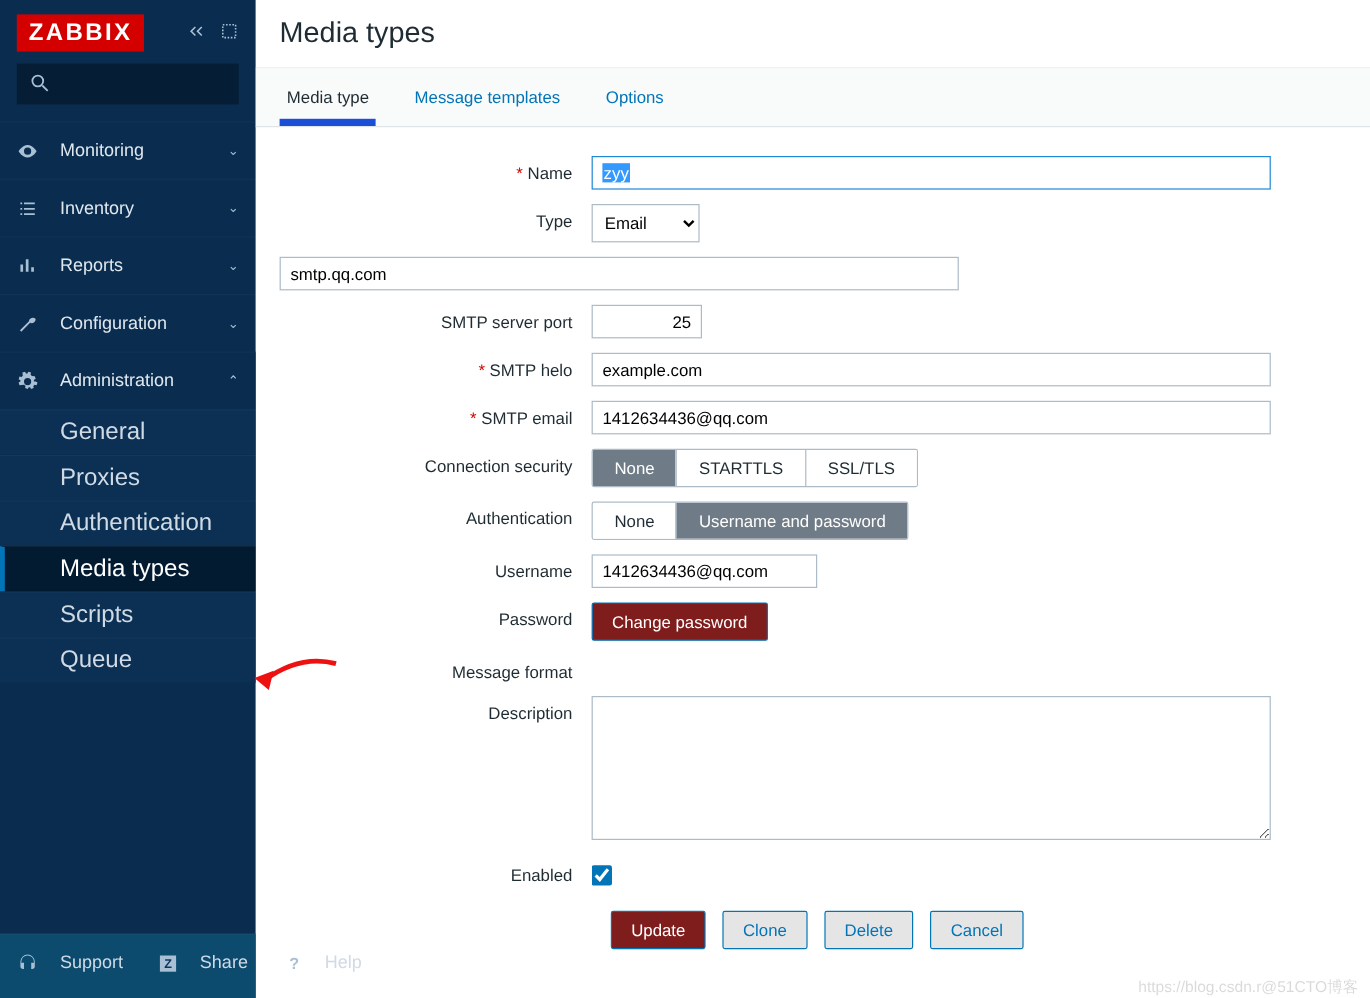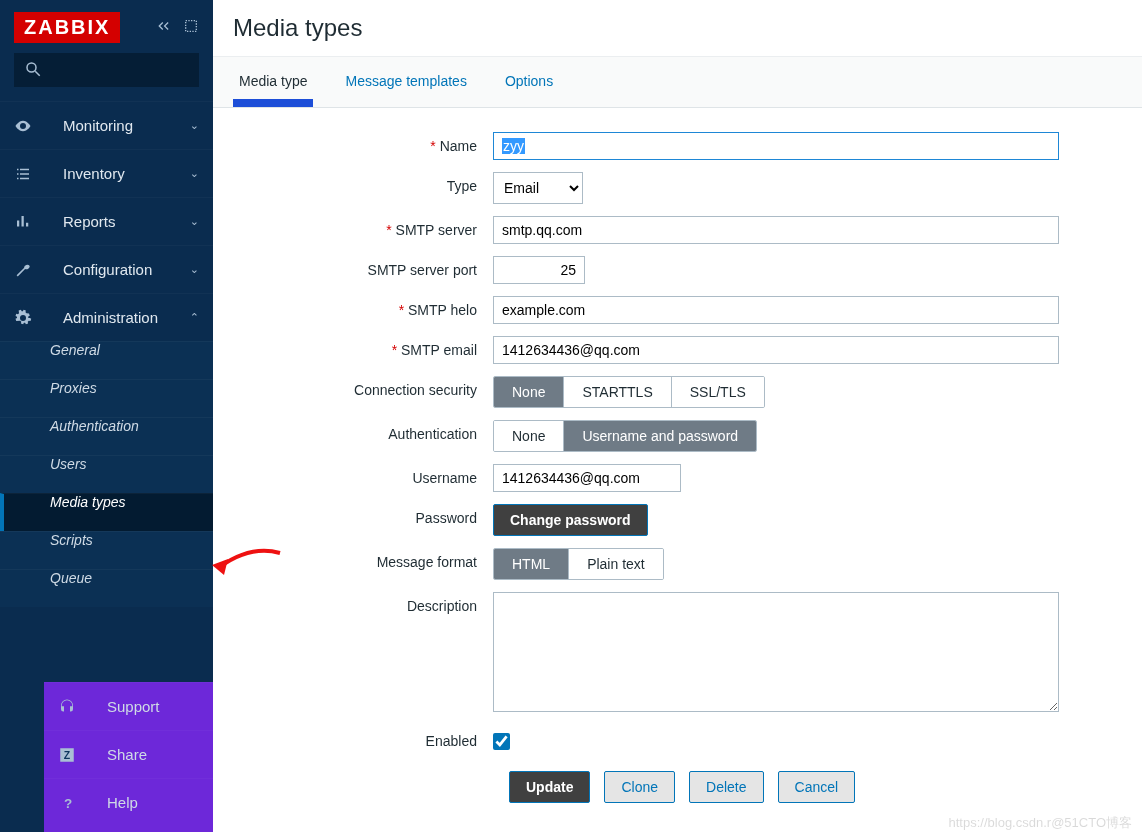--- a/index.html
+++ b/index.html
@@ -9,67 +9,67 @@
 
 .sidebar { width: 213px; background:#0a2c4f; color:#e0e8ef; display:flex; flex-direction:column; flex-shrink:0; }
 .side-top { display:flex; align-items:center; padding:12px 14px 10px 14px; }
 .logo { background:#d40000; color:#fff; font-weight:bold; letter-spacing:2px; font-size:20px; padding:4px 10px; user-select:none; }
 .top-icons { margin-left:auto; display:flex; gap:12px; color:#a9bfd4; }
 .top-icons svg { width:16px; height:16px; }
 .search-wrap { padding:0 14px 14px 14px; }
 .search-box { height:34px; background:#051e36; border:none; display:flex; align-items:center; padding:0 10px; }
 .search-box svg { width:18px; height:18px; margin-left:auto; }
 .nav { display:flex; flex-direction:column; }
-.nav-item { display:flex; align-items:center; height:48px; padding:0 14px; color:#e0e8ef; cursor:pointer; border-top:1px solid rgba(255,255,255,0.03);gap:13px; }
+.nav-item { display:flex; align-items:center; height:48px; padding:0 14px; color:#e0e8ef; cursor:pointer; border-top:1px solid rgba(255,255,255,0.03); }
 .nav-item .nav-icon { width:22px; display:flex; }
 .nav-item .nav-icon svg { width:18px; height:18px; fill:#a9bfd4; }
 .nav-item .nav-label { margin-left:14px; font-size:15px; }
 .nav-item .chev { margin-left:auto; font-size:11px; color:#a9bfd4; }
 .nav-item.expanded { background:#0a2c4f; }
 .nav-item.gear .nav-icon svg { }
 
 .sub { display:flex; flex-direction:column; }
-.sub-item { height:38px; display:flex; align-items:flex-start; padding-left:50px; color:#cfdae5; font-size:14px; cursor:pointer; border-top:1px solid rgba(255,255,255,0.04); background:#0a2c4f;font-style:italic; }
+.sub-item { height:38px; display:flex; align-items:center; padding-left:50px; color:#cfdae5; font-size:20px; cursor:pointer; border-top:1px solid rgba(255,255,255,0.04); background:#0a2c4f; }
 .sub-item.dim { background:#0b3054; }
 .sub-item.active { background:#031b31; color:#fff; border-left:4px solid #0275b8; padding-left:46px; }
 
-.side-bottom { margin-top:auto; display:flex; flex-direction:column; padding-bottom:6px; background:#6d28d9;margin-left:44px; }
+.side-bottom { margin-top:auto; display:flex; flex-direction:row; padding-bottom:6px; background:#0c4a6e; }
 .side-bottom .nav-item { height:48px; color:#cfdae5; }
 
 
 .arrow { position:fixed; left:210px; top:545px; pointer-events:none; z-index:10; }
 .arrow svg { width:75px; height:40px; }
 
 
 .main { flex:1; display:flex; flex-direction:column; overflow:hidden; }
 .page-title { font-size:24px; font-weight:normal; padding:14px 20px 14px 20px; color:#1f2c33; border-bottom:1px solid #ebeef0; }
 .tabs { display:flex; border-bottom:1px solid #dfe4e7; padding: 6px 20px 0 20px; background:#f9fafa; }
 .tab { padding:10px 6px; margin-right:26px; cursor:pointer; color:#0275b8; font-size:14px; }
-.tab.active { color:#1f2c33; border-bottom:8px solid #1d4ed8; font-weight:normal; }
+.tab.active { color:#1f2c33; border-bottom:6px solid #1d4ed8; font-weight:normal; }
 
 .form { padding:24px 20px; }
 .form-row { display:flex; align-items:flex-start; margin-bottom:12px; }
 .form-label { width:260px; text-align:right; padding-right:16px; padding-top:6px; font-size:14px; color:#1f2c33; }
 .req::before { content:"* "; color:#d40000; }
 .form-ctl { }
 .text-input { height:28px; border:1px solid #acbbc6; padding:0 8px; font-size:14px; }
 .text-input.selected { border:1px solid #1e87d6; background:#fff; }
 .name-input { width:566px; }
 .sel-text { background:#3399ff; color:#fff; padding:0 1px; }
 select { height:32px; border:1px solid #acbbc6; padding:0 6px; font-size:14px; min-width:90px; background:#fff; }
 .num-input { width:92px; text-align:right; }
 .user-input { width:188px; }
 
 .segbtn { display:flex; border:1px solid #acbbc6; border-radius:2px; overflow:hidden; width:max-content; }
 .segbtn .seg { padding:7px 18px; font-size:14px; cursor:pointer; background:#fff; }
 .segbtn .seg + .seg { border-left:1px solid #acbbc6; }
 .segbtn .seg.on { background:#6f7b86; color:#fff; }
 
 .btn { display:inline-flex; align-items:center; justify-content:center; height:32px; padding:0 16px; border:1px solid #0275b8; border-radius:2px; font-size:14px; cursor:pointer; }
-.btn.primary { background:#404040; color:#fff;font-weight:bold; }
+.btn.primary { background:#7f1d1d; color:#fff; }
 .btn.secondary { background:#e5e5e5; color:#0275b8; }
 
 textarea.desc { width:566px; height:120px; border:1px solid #acbbc6; padding:6px 8px; font-size:14px; resize:both; }
 
 .chk { width:17px; height:17px; accent-color:#0275b8; }
 
 .action-row { display:flex; gap:14px; margin-top:18px; margin-left:276px; }
 
 .watermark { position:fixed; right:10px; bottom:0; color:rgba(0,0,0,0.15); font-size:13px; pointer-events:none; }
 </style>
@@ -146,23 +146,20 @@
       <div class="sub">
         <div class="sub-item dim">
             <span>General</span>
           </div>
         <div class="sub-item dim">
             <span>Proxies</span>
           </div>
         <div class="sub-item dim">
             <span>Authentication</span>
           </div>
-        <div class="sub-item dim">
-            <span>Users</span>
-          </div>
         <div class="sub-item active">
             <span>Media types</span>
           </div>
         <div class="sub-item dim">
             <span>Scripts</span>
           </div>
         <div class="sub-item dim">
             <span>Queue</span>
           </div>
       </div>
@@ -213,21 +210,20 @@
           </div>
         </div>
       </div>
       <div class="form-row">
         <div class="form-label">Type</div>
         <div class="form-ctl">
           <select><option>Email</option></select>
         </div>
       </div>
       <div class="form-row">
-        <div class="form-label req">SMTP server</div>
         <div class="form-ctl"><input class="text-input name-input" value="smtp.qq.com" style=""></div>
       </div>
       <div class="form-row">
         <div class="form-label">SMTP server port</div>
         <div class="form-ctl"><input class="text-input num-input" value="25" style=""></div>
       </div>
       <div class="form-row">
         <div class="form-label req">SMTP helo</div>
         <div class="form-ctl"><input class="text-input name-input" value="example.com" style=""></div>
       </div>
@@ -257,26 +253,20 @@
       <div class="form-row">
         <div class="form-label">Username</div>
         <div class="form-ctl"><input class="text-input user-input" value="1412634436@qq.com" style=""></div>
       </div>
       <div class="form-row">
         <div class="form-label">Password</div>
         <div class="form-ctl"><button class="btn primary">Change password</button></div>
       </div>
       <div class="form-row">
         <div class="form-label">Message format</div>
-        <div class="form-ctl">
-          <div class="segbtn">
-            <div class="seg on">HTML</div>
-            <div class="seg">Plain text</div>
-          </div>
-        </div>
       </div>
       <div class="form-row">
         <div class="form-label">Description</div>
         <div class="form-ctl"><textarea class="desc" style=""></textarea></div>
       </div>
       <div class="form-row">
         <div class="form-label">Enabled</div>
         <div class="form-ctl" style="padding-top:6px;"><input type="checkbox" class="chk" checked="" style=""></div>
       </div>
 

